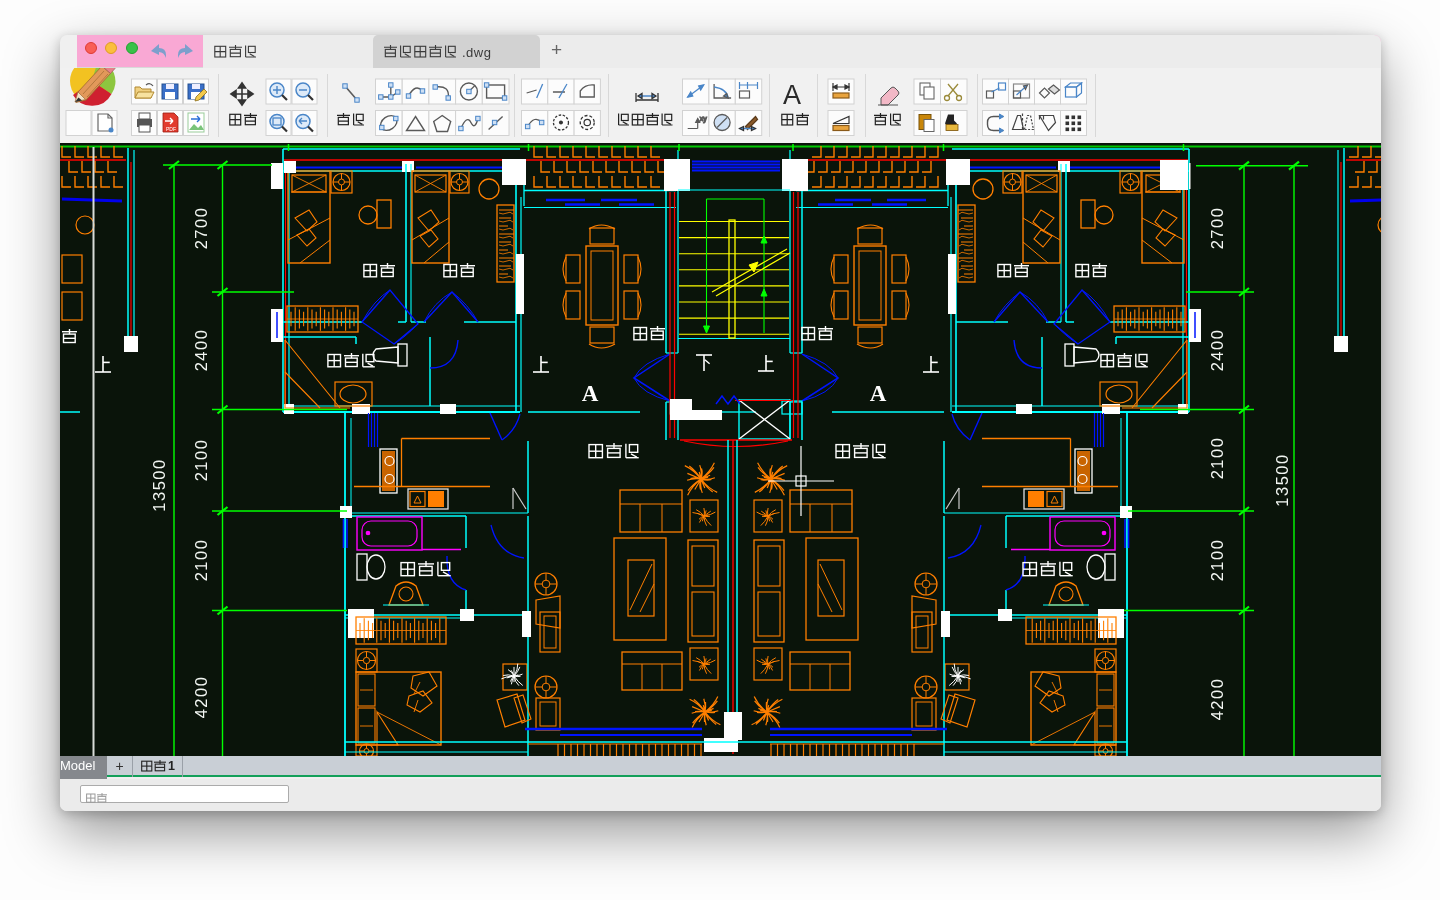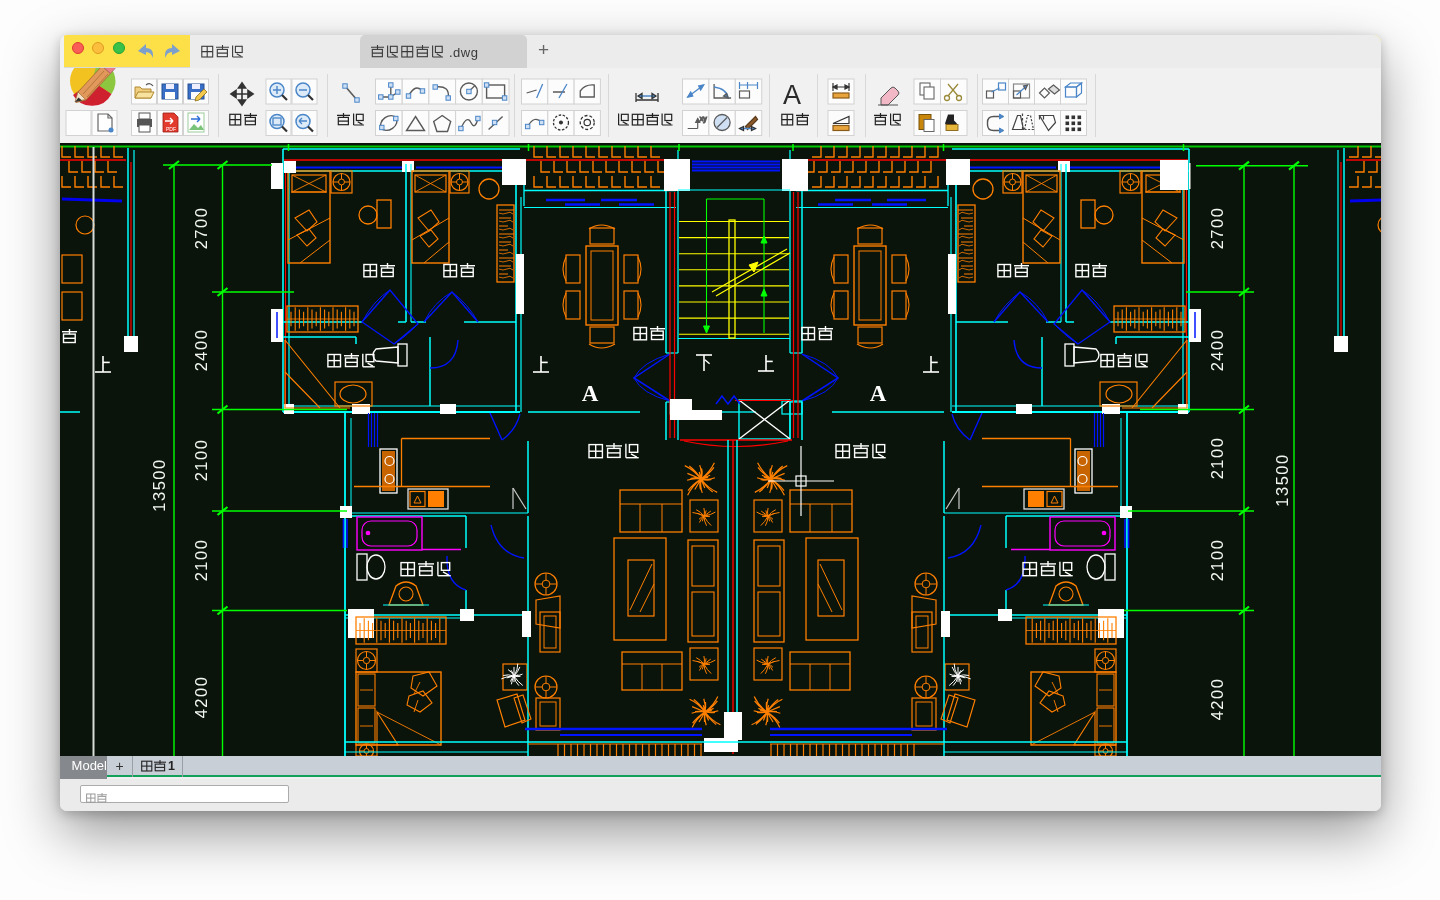--- a/index.html
+++ b/index.html
@@ -1,16 +1,16 @@
 <!DOCTYPE html>
 <html><head><meta charset="utf-8"><style>
 *{margin:0;padding:0;box-sizing:border-box}
 body{width:1440px;height:900px;background:#fdfdfd;font-family:"Liberation Sans",sans-serif;position:relative;overflow:hidden}
 #win{position:absolute;left:60px;top:35px;width:1321px;height:776px;border-radius:7px;overflow:hidden;background:#f0f0f0;box-shadow:0 22px 55px rgba(0,0,0,.4),0 3px 12px rgba(0,0,0,.22)}
-#tbar{position:absolute;left:4px;top:0;width:100%;height:33px;background:#fde047;border-bottom:1px solid #d9d9d9}
+#tbar{position:absolute;left:17px;top:0;width:100%;height:33px;background:#f9a8d4;border-bottom:1px solid #d9d9d9}
 #tabs{position:absolute;left:126px;top:0;width:1195px;height:33px;background:#ececec}
 #toolbar{position:absolute;left:0;top:33px;width:100%;height:110px;background:#f1f1f1;border-bottom:1px solid #b9b9b9}
 #cv{position:absolute;left:0;top:108px;width:1321px;height:613px;background:#0a140a}
 #mbar{position:absolute;left:0;top:721px;width:100%;height:21px;background:#c9cfd6;border-bottom:2px solid #13a05a}
 #cmd{position:absolute;left:0;top:744px;width:100%;height:32px;background:#ebebeb}
 .tl{position:absolute;top:7px;width:12px;height:12px;border-radius:50%}
 </style></head><body>
 <div id="win">
  <div id="tbar">
   <div class="tl" style="left:8px;background:#f95f56;border:0.5px solid #dd3b32"></div>
@@ -975,21 +975,21 @@
         <line x1="704.0" y1="355" x2="704.0" y2="371" stroke="#fff" stroke-width="1.6"></line>
         <line x1="704.8" y1="359.8" x2="709.6" y2="363.8" stroke="#fff" stroke-width="1.4"></line>
         <text x="590" y="401" fill="#fff" font-size="23" font-family="Liberation Serif, serif" font-weight="bold" text-anchor="middle">A</text>
         <text x="878" y="401" fill="#fff" font-size="23" font-family="Liberation Serif, serif" font-weight="bold" text-anchor="middle">A</text>
         <line x1="768" y1="481" x2="834" y2="481" stroke="#ffffff" stroke-width="1.2"></line>
         <line x1="801" y1="446" x2="801" y2="516" stroke="#ffffff" stroke-width="1.2"></line>
         <rect x="796" y="476" width="10" height="10" stroke="#ffffff" stroke-width="1.2" fill="none"></rect>
   </svg>
  </div>
  <div id="mbar">
-  <div style="position:absolute;left:0;top:0;width:47px;height:32px;background:#85888d;color:#fff;font-size:13px;text-align:right;line-height:20px">Model</div>
+  <div style="position:absolute;left:0;top:0;width:47px;height:32px;background:#85888d;color:#fff;font-size:13px;text-align:left;line-height:20px">Model</div>
   <div style="position:absolute;left:47px;top:0;width:26px;height:21px;border-right:1px solid #9aa0a8;color:#333;font-size:14px;text-align:center;line-height:20px">+</div>
   <div style="position:absolute;left:73px;top:0;width:50px;height:21px;border-right:1px solid #9aa0a8"></div>
   <svg style="position:absolute;left:81px;top:3px" width="26" height="14">
         <rect x="0.7" y="2.2" width="10.1" height="9.8" stroke="#222" stroke-width="1.1" fill="none"></rect>
         <line x1="0.7" y1="7.1" x2="10.8" y2="7.1" stroke="#222" stroke-width="1.1"></line>
         <line x1="5.8" y1="2.2" x2="5.8" y2="12.0" stroke="#222" stroke-width="1.1"></line>
         <line x1="13.0" y1="3.2" x2="25.0" y2="3.2" stroke="#222" stroke-width="1.1"></line>
         <line x1="19.0" y1="1.0" x2="19.0" y2="5.1" stroke="#222" stroke-width="1.1"></line>
         <rect x="14.2" y="5.1" width="9.4" height="6.7" stroke="#222" stroke-width="1.1" fill="none"></rect>
         <line x1="14.2" y1="8.4" x2="23.6" y2="8.4" stroke="#222" stroke-width="1.1"></line>

